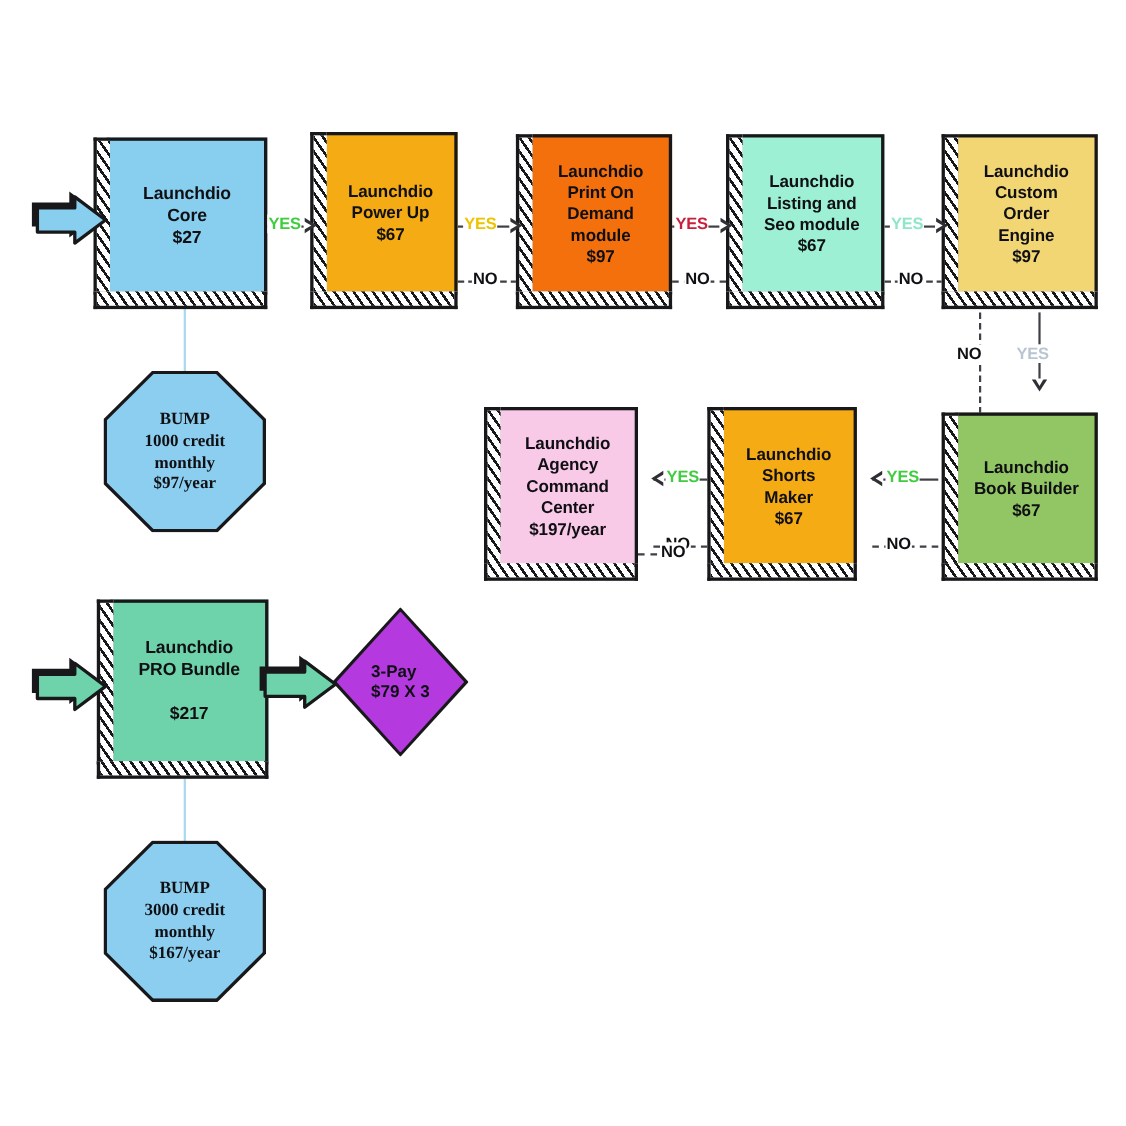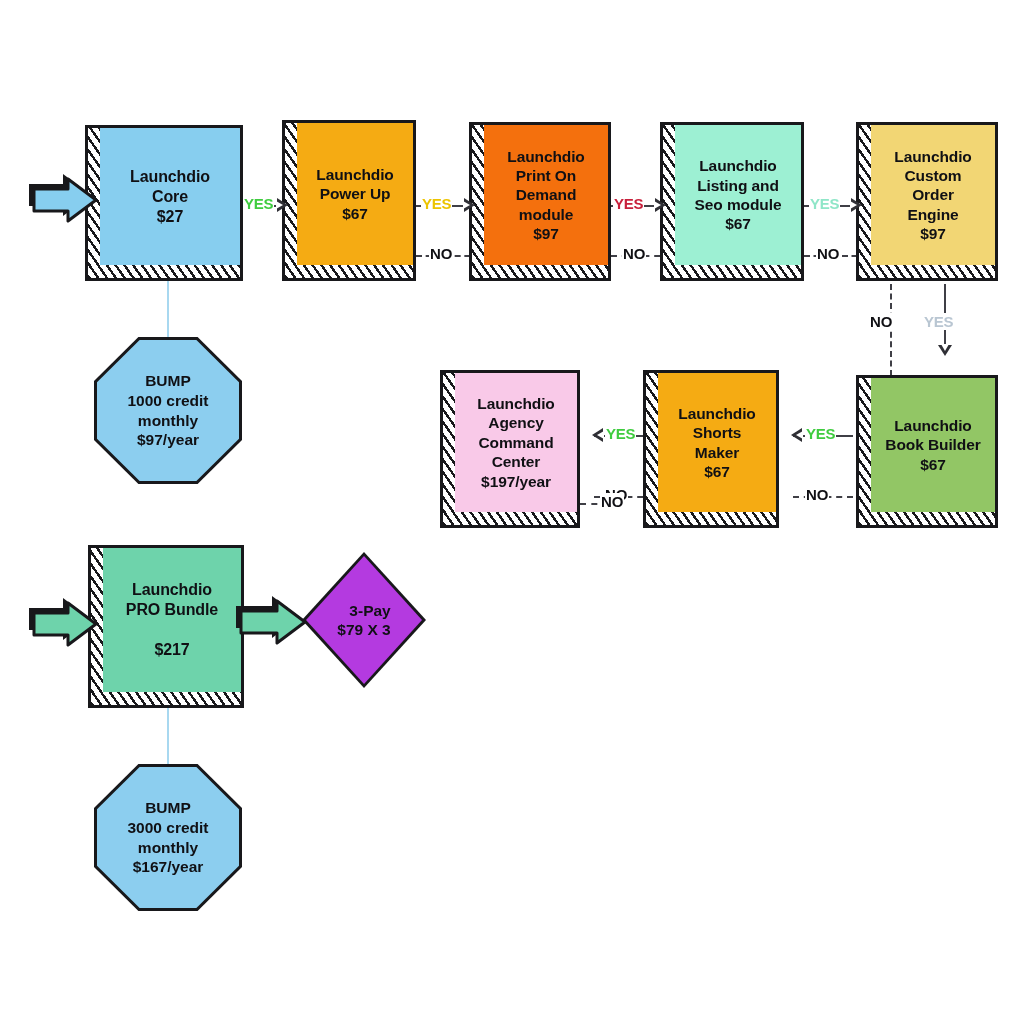--- a/index.html
+++ b/index.html
@@ -85,21 +85,21 @@
   }
   .octagon .oct-inner {
     position: absolute;
     inset: 3px;
     clip-path: polygon(30% 0%, 70% 0%, 100% 30%, 100% 70%,
                        70% 100%, 30% 100%, 0% 70%, 0% 30%);
     display: flex;
     align-items: center;
     justify-content: center;
   }
-  .octagon .label { position: relative; z-index: 2; white-space: pre-line; }
+  .octagon .label { position: relative; z-index: 2; white-space: pre-line; font-family: Liberation Serif, serif; }
 
   
   .diamond {
     position: absolute;
     display: flex;
     align-items: center;
     justify-content: center;
     z-index: 5;
   }
   .diamond .dia-shape {
@@ -111,21 +111,21 @@
   .diamond .dia-fill {
     position: absolute;
     inset: 4px;
     clip-path: polygon(50% 0%, 100% 50%, 50% 100%, 0% 50%);
   }
   .diamond .label {
     position: relative;
     z-index: 3;
     font-weight: bold;
     color: #101014;
-    text-align: right;
+    text-align: left;
     line-height: 1.25;
     white-space: pre-line;
   }
 
   
   .edge-label {
     position: absolute;
     font-weight: bold;
     font-size: 15px;
     letter-spacing: -0.2px;

